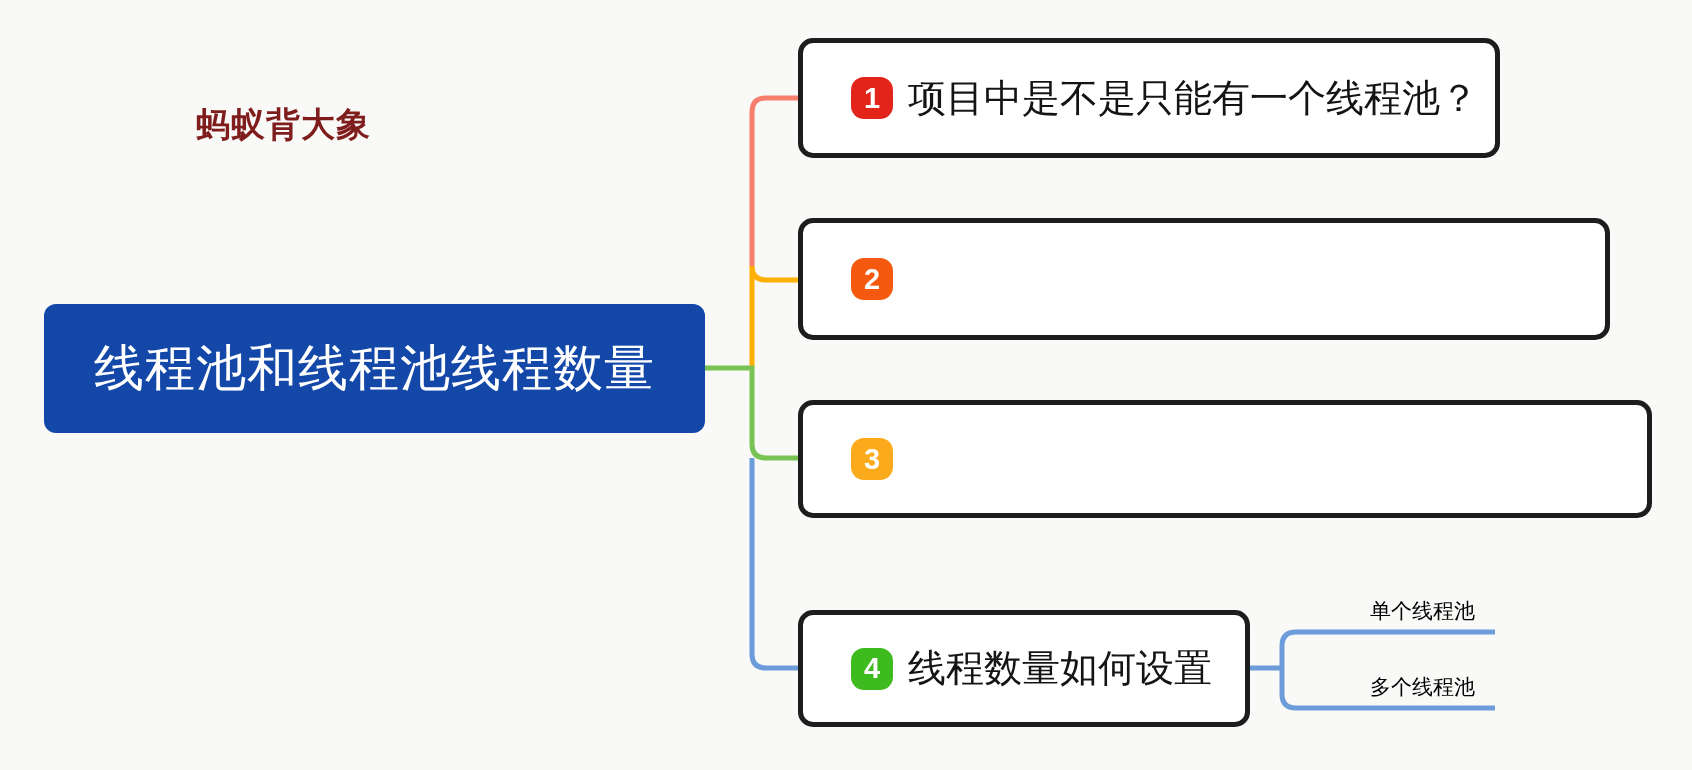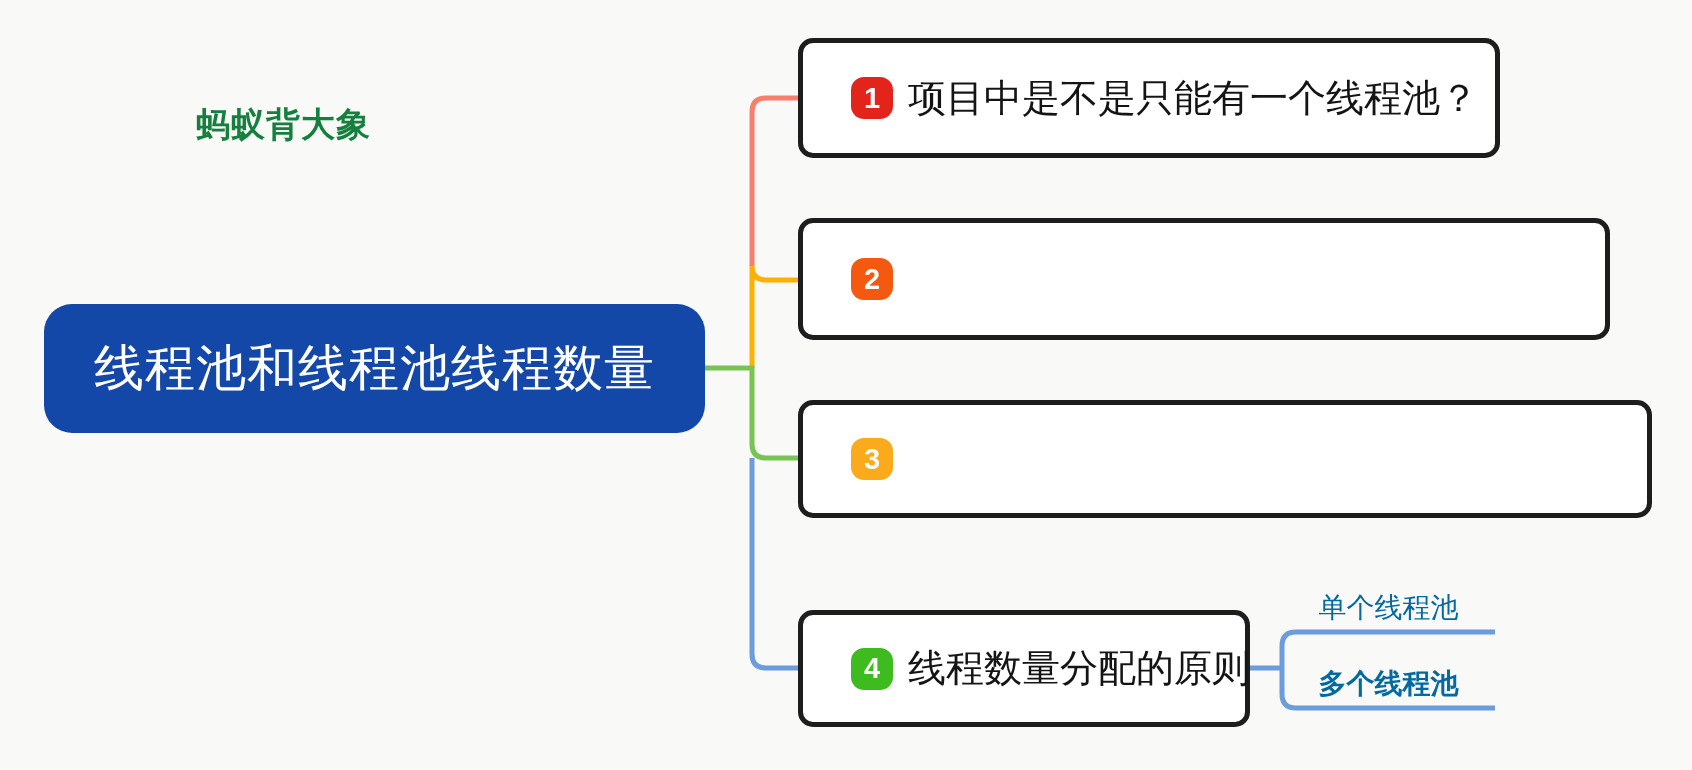--- a/index.html
+++ b/index.html
@@ -9,27 +9,27 @@
     background:#f9f9f8;
     overflow:hidden;
     font-family:"Liberation Serif","DejaVu Serif",serif;
   }
   #wires{position:absolute;left:0;top:0;width:1692px;height:770px;}
   #wires path{fill:none;stroke-width:5;}
 
   .watermark{
     position:absolute;left:196px;top:102px;
     font-family:"Liberation Sans","DejaVu Sans",sans-serif;
-    font-weight:bold;font-size:34px;color:#15803d;
+    font-weight:bold;font-size:34px;color:#7f1d1d;
     letter-spacing:1px;user-select:none;
   }
 
   .root-node{
     position:absolute;left:44px;top:304px;width:661px;height:129px;
-    border-radius:28px;
+    border-radius:12px;
     display:flex;align-items:center;justify-content:center;
     font-size:50px;letter-spacing:1px;
     box-sizing:border-box;
   }
 
   .topic{
     position:absolute;
     background:#ffffff;
     border:5px solid #1d1d1d;
     border-radius:15px;
@@ -50,28 +50,28 @@
     font-weight:bold;font-size:29px;
   }
   .topic .topic-label{white-space:nowrap;}
 
   #node1{left:798px;top:38px;width:702px;height:120px;}
   #node2{left:798px;top:218px;width:812px;height:122px;}
   #node3{left:798px;top:400px;width:854px;height:118px;}
   #node4{left:798px;top:610px;width:452px;height:117px;}
 
   .subtopic{
-    position:absolute;left:1282px;width:213px;height:42px;
+    position:absolute;left:1316px;width:213px;height:42px;
     display:flex;align-items:flex-end;justify-content:center;
-    font-size:28px;color:#0369a1;line-height:1;
+    font-size:21px;color:#000000;line-height:1;
     padding-bottom:4px;box-sizing:border-box;
     white-space:nowrap;
   }
   #sub1{top:584px;}
-  #sub2{top:660px;font-weight:bold;}
+  #sub2{top:660px;}
 </style>
 </head>
 <body>
 
 <div id="canvas">
 
   <svg id="wires" viewBox="0 0 1692 770" xmlns="http://www.w3.org/2000/svg">
 
     <path d="M 798 98 L 766 98 Q 752 98 752 112 L 752 266" stroke="#F87F6E"></path>
 
@@ -99,19 +99,19 @@
   <div id="node2" class="topic">
     <div class="badge" style="background-color: rgb(244, 89, 15);">2</div>
   </div>
 
   <div id="node3" class="topic">
     <div class="badge" style="background-color: rgb(250, 170, 26);">3</div>
   </div>
 
   <div id="node4" class="topic">
     <div class="badge" style="background-color: rgb(62, 187, 30);">4</div>
-    <span class="topic-label">线程数量分配的原则</span>
+    <span class="topic-label">线程数量如何设置</span>
   </div>
 
   <div id="sub1" class="subtopic">单个线程池</div>
   <div id="sub2" class="subtopic">多个线程池</div>
 
 </div>
 
 </body></html>

